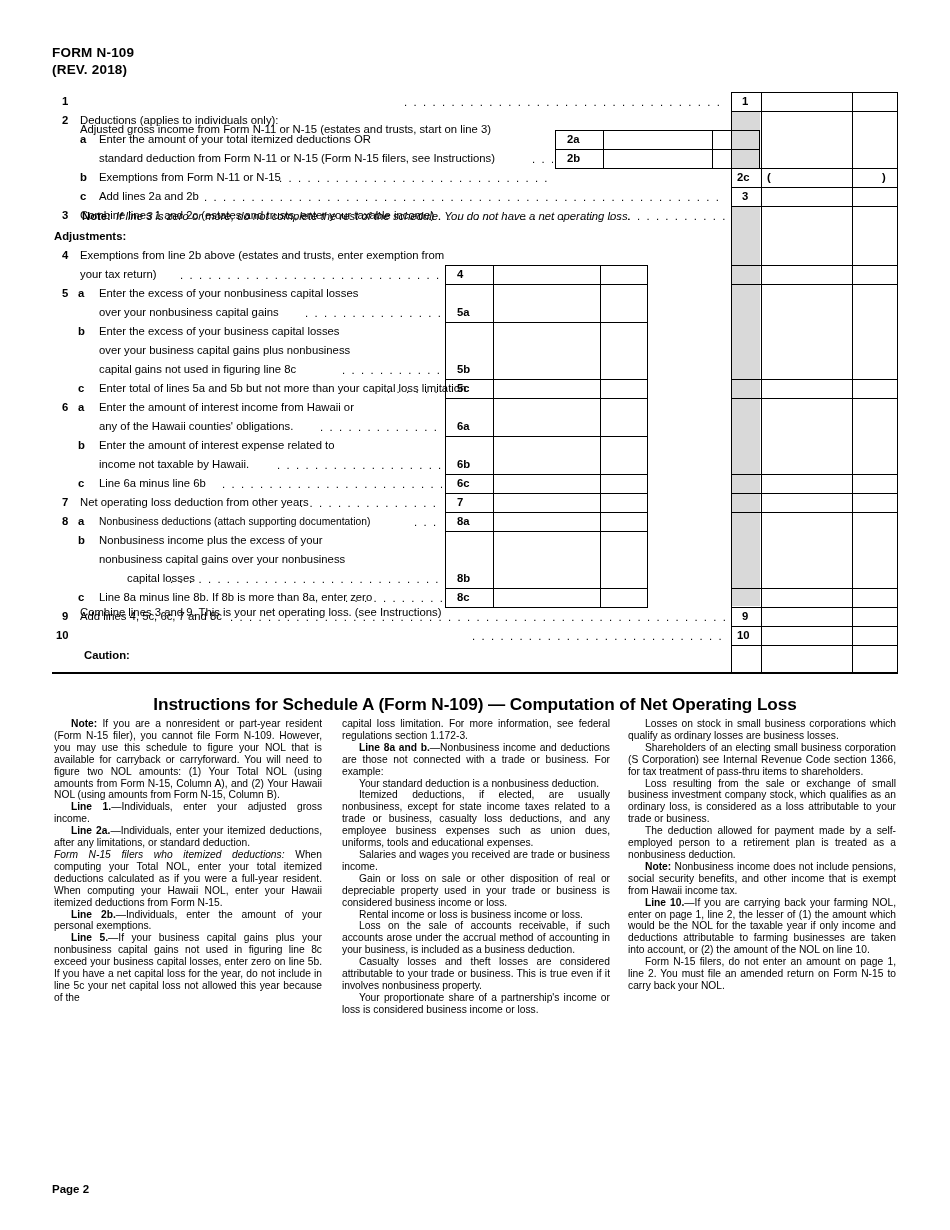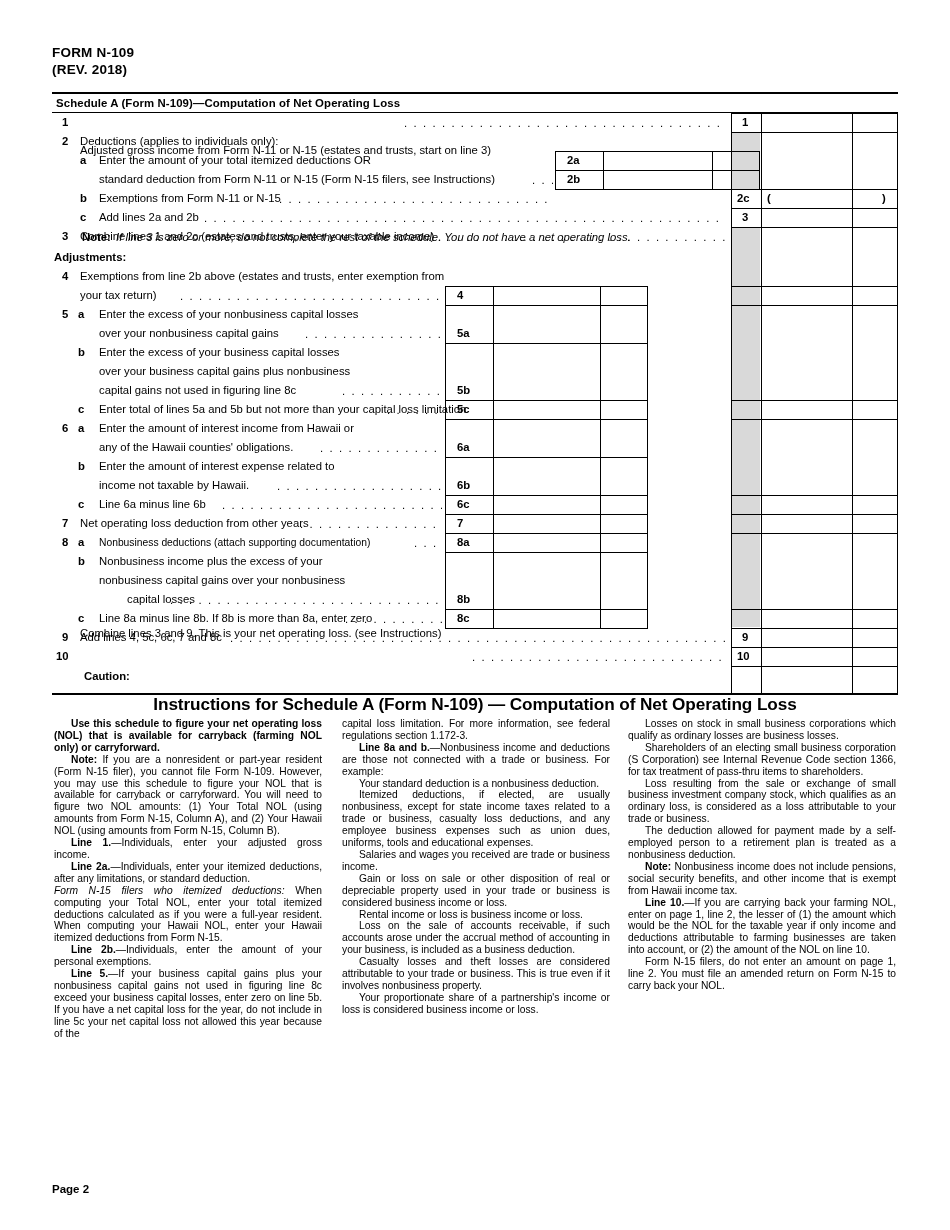--- a/index.html
+++ b/index.html
@@ -56,21 +56,20 @@
 <body>
 
 <div class="page">
 
   <div class="formhead">
     <div>FORM N-109</div>
     <div>(REV. 2018)</div>
   </div>
 
   <div class="sched">
-    <div class="sched-title">Schedule A (Form N-109)—Computation of Net Operating Loss</div>
 
     <div class="grid" id="grid" style="height:582px;">
 
     <div class="vrule" style="left: 679px; top: 0px; height: 582px;"></div>
         <div class="vrule" style="left: 709px; top: 0px; height: 582px;"></div>
         <div class="vrule" style="left: 800px; top: 0px; height: 582px;"></div>
         <div class="vrule" style="left: 844.6px; top: 0px; height: 582px;"></div>
         <div class="shade" style="left: 680.4px; top: 20.4px; width: 27.2px; height: 55.6px;"></div>
         <div class="shade" style="left: 680.4px; top: 115.4px; width: 27.2px; height: 398.2px;"></div>
         <div class="hrule" style="left: 679px; top: 0px; width: 167px;"></div>
@@ -264,21 +263,20 @@
         <div class="txt" style="left: 28px; top: 514px;">Combine lines 3 and 9.  This is your net operating loss.  (see Instructions)</div>
         <div class="dots" style="left: 420px; top: 538px; width: 254px;">. . . . . . . . . . . . . . . . . . . . . . . . . . . . . . . . . . . . . . . . . . . . . . . . . </div>
         <div class="txt bold" style="left: 32px; top: 557px;">Caution:</div>
       </div>
   </div>
 
   <div class="instr-title">Instructions for Schedule A (Form N-109) — Computation of Net Operating Loss</div>
 
   <div class="cols">
     <div class="col col1" id="c1">
-        <p><span style="font-weight: bold;">Use this schedule to figure your net operating loss (NOL) that is available for carryback (farming NOL only) or carryforward.</span></p>
         <p><span style="font-weight: bold;">Note:</span><span> If you are a nonresident or part-year resident (Form N-15 filer), you cannot file Form N-109. However, you may use this schedule to figure your NOL that is available for carryback or carryforward. You will need to figure two NOL amounts: (1) Your Total NOL (using amounts from Form N-15, Column A), and (2) Your Hawaii NOL (using amounts from Form N-15, Column B).</span></p>
         <p><span style="font-weight: bold;">Line 1.</span><span>—Individuals, enter your adjusted gross income.</span></p>
         <p><span style="font-weight: bold;">Line 2a.</span><span>—Individuals, enter your itemized deductions, after any limitations, or standard deduction.</span></p>
         <p class="noind"><span style="font-weight: normal; font-style: italic;">Form N-15 filers who itemized deductions:</span><span> When computing your Total NOL, enter your total itemized deductions calculated as if you were a full-year resident. When computing your Hawaii NOL, enter your Hawaii itemized deductions from Form N-15.</span></p>
         <p><span style="font-weight: bold;">Line 2b.</span><span>—Individuals, enter the amount of your personal exemptions.</span></p>
         <p><span style="font-weight: bold;">Line 5.</span><span>—If your business capital gains plus your nonbusiness capital gains not used in figuring line 8c exceed your business capital losses, enter zero on line 5b.  If you have a net capital loss for the year, do not include in line 5c your net capital loss not allowed this year because of the</span></p>
       </div>
     <div class="col col2" id="c2">
         <p class="noind"><span>capital loss limitation.  For more information, see federal regulations section 1.172-3.</span></p>
         <p><span style="font-weight: bold;">Line 8a and b.</span><span>—Nonbusiness income and deductions are those not connected with a trade or business. For example:</span></p>

